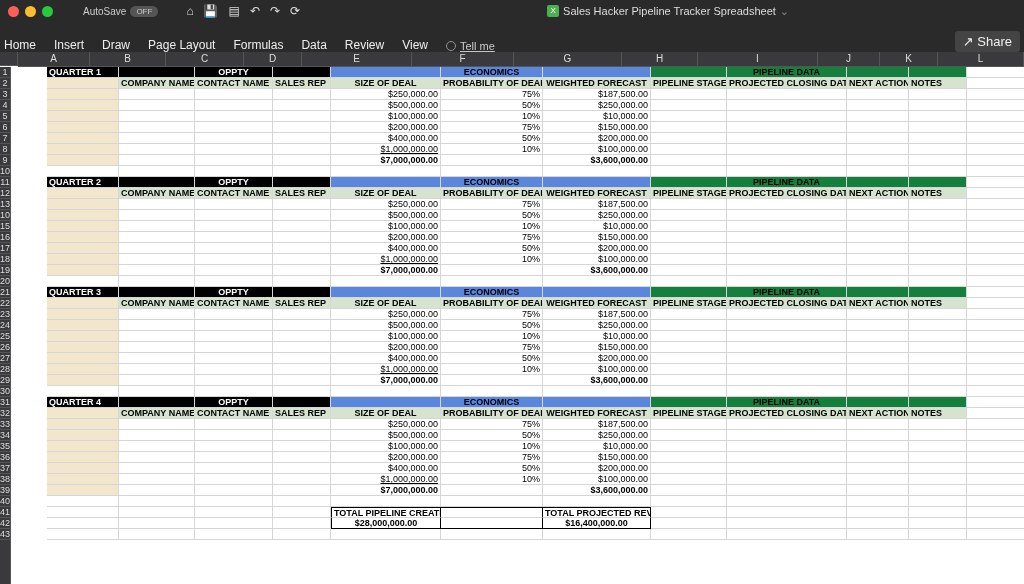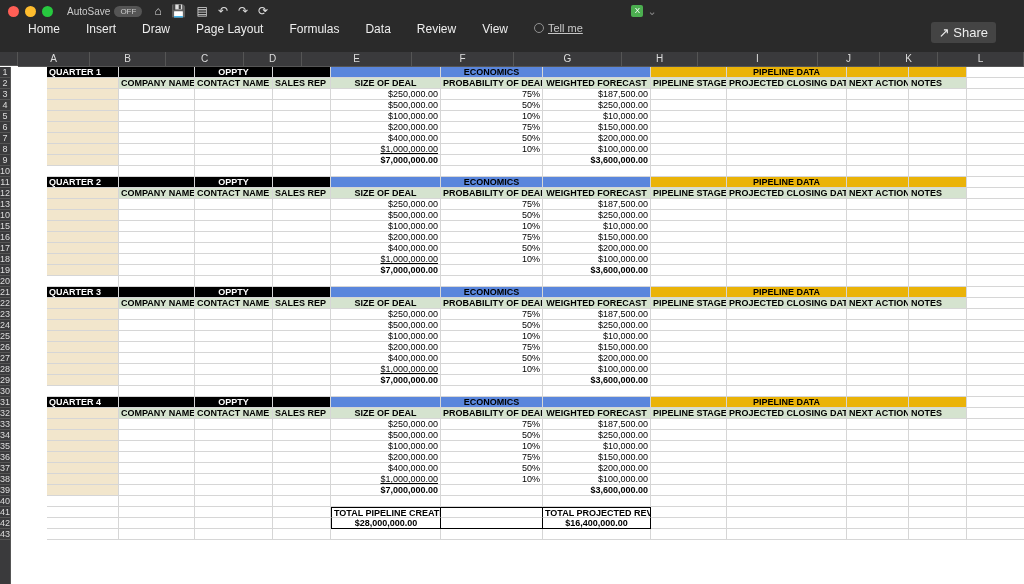--- a/index.html
+++ b/index.html
@@ -12,38 +12,38 @@
   overflow: hidden;
 }
 .titlebar {
   background: #2a2a2a;
   height: 22px;
   display: flex;
   align-items: center;
   padding: 0 8px;
   color: #bbb;
   font-size: 11px;
-  gap: 4px;
+  gap: 20px;
 }
 .traffic { display: flex; gap: 6px; margin-right: 10px; }
 .tl { width: 11px; height: 11px; border-radius: 50%; }
 .tl.r { background:#ff5f56 } .tl.y{background:#ffbd2e} .tl.g{background:#27c93f}
 .autosave { font-size:10px; color:#ccc; display:flex; align-items:center; gap:4px; margin-right:8px;}
 .pill { background:#555; border-radius:8px; padding:1px 6px; font-size:8px; color:#ccc;}
 .tb-icons { display:flex; gap:10px; font-size:12px; color:#ddd; }
 .tb-icons span { cursor:pointer; }
 .title { flex:1; text-align:center; color:#ddd; font-size:11px; display:flex; align-items:center; justify-content:center; gap:4px;}
 .doc-icon { width:12px; height:12px; background:#4caf50; display:inline-block; border-radius:2px; font-size:8px; line-height:12px; text-align:center; color:#fff;}
 .ribbon {
   background: #2a2a2a;
   height: 30px;
   display: flex;
-  align-items: flex-start;
-  padding: 0 28px;
-  gap: 26px;
+  align-items: flex-end;
+  padding: 0 4px;
+  gap: 18px;
   color:#eee;
   font-size:12px;
 }
 .ribbon span { cursor:pointer; }
 .ribbon .tellme { display:flex; align-items:center; gap:4px; opacity:0.8; font-size:11px;text-decoration:underline;}
 .tellme-icon { width:10px; height:10px; border:1px solid #aaa; border-radius:50%; display:inline-block;}
 .share { margin-left:auto; background:#444; border-radius:3px; padding:3px 8px; font-size:13px; cursor:pointer;}
 
 .grid { display:flex; height: calc(584px - 52px); overflow:hidden; }
 
@@ -82,21 +82,21 @@
   line-height:11px;
   padding: 0 2px;
   overflow:hidden;
   white-space:nowrap;
 }
 .right { text-align:right; }
 .center { text-align:center; }
 .bold { font-weight:bold; }
 .bg-black { background:#000; color:#fff; }
 .bg-blue { background:#5a86dc; color:#000; }
-.bg-gray { background:#eab308; color:#000;text-align:center; }
+.bg-gray { background:#15803d; color:#000;text-align:center; }
 .bg-green { background:#d5e3cf; color:#000; }
 .bg-cream { background:#f2e6cc; }
 .under { text-decoration: underline; }
 .bt { border-top:1px solid #000; }
 .bb { border-bottom:1px solid #000; }
 .bl { border-left:1px solid #000; }
 .br { border-right:1px solid #000; }
 
 
 .cA{width:72px} .cB{width:76px} .cC{width:78px} .cD{width:58px}
@@ -120,20 +120,21 @@
   <div class="tb-icons">
     <span>⌂</span>
     <span>💾</span>
     <span>▤</span>
     <span>↶</span>
     <span>↷</span>
     <span>⟳</span>
   </div>
   <div class="title">
     <span class="doc-icon">X</span>
+    <span>Sales Hacker Pipeline Tracker Spreadsheet</span>
     <span style="opacity:0.5">⌄</span>
   </div>
 </div>
 
 <div class="ribbon">
   <span>Home</span>
   <span>Insert</span>
   <span>Draw</span>
   <span>Page Layout</span>
   <span>Formulas</span>

